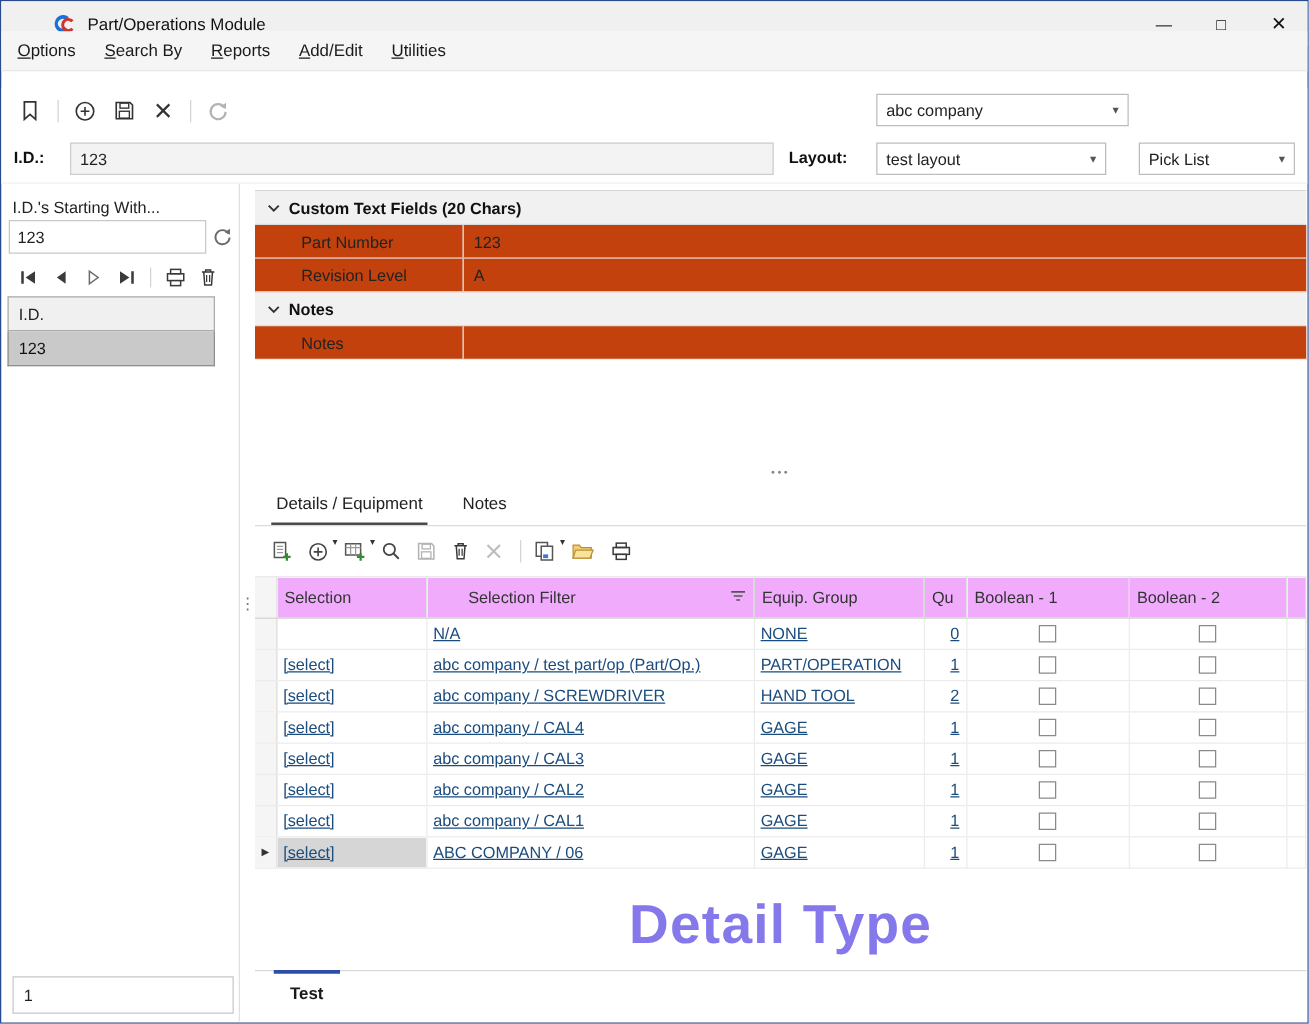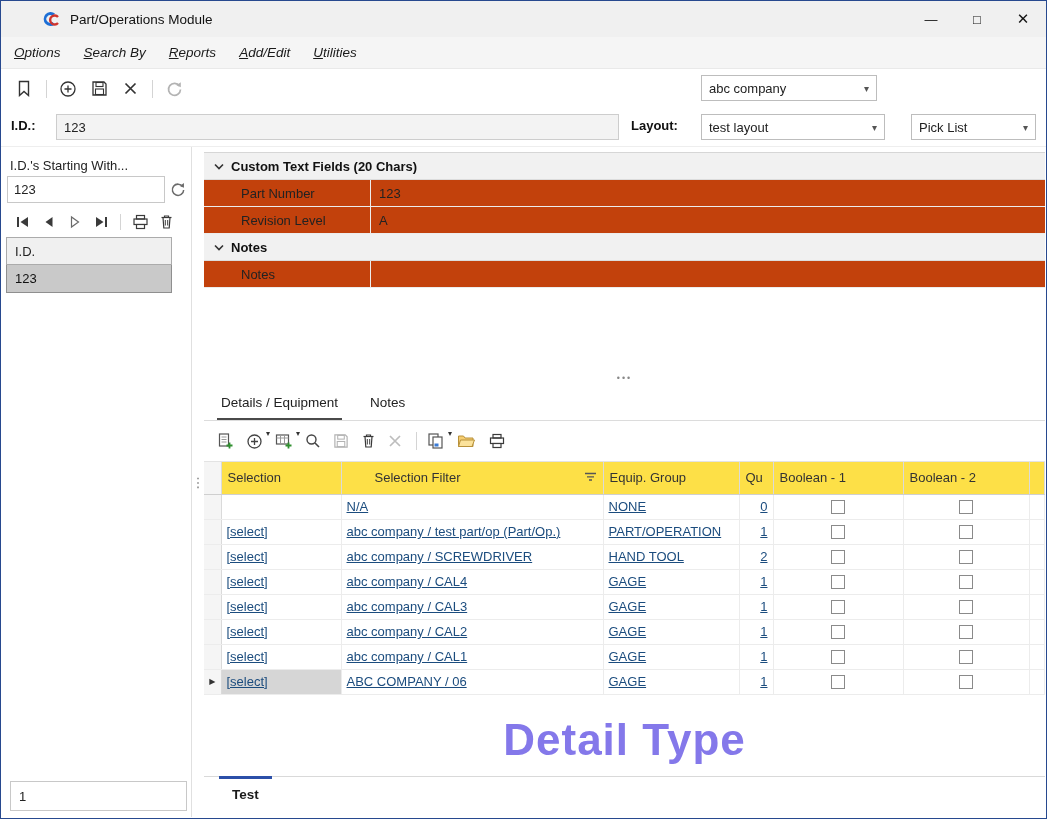--- a/index.html
+++ b/index.html
@@ -13,31 +13,31 @@
 
   
   .titlebar { position:absolute; top:0; left:0; right:0; height:36px; background:#f0f0f0; display:flex; align-items:center;padding-left:30px; }
   .app-icon { margin-left:10px; display:flex; }
   .title-text { margin-left:9px; font-size:13.5px; color:#111; }
   .win-controls { margin-left:auto; display:flex; height:100%; }
   .win-btn { width:46px; height:100%; display:flex; align-items:center; justify-content:center; font-size:13px; color:#111; cursor:default; }
   .win-btn.close { font-size:15px; }
 
   
-  .menubar { position:absolute; top:36px; left:0; right:0; height:32px; background:#f5f5f5; display:flex; align-items:center; padding-left:13px; gap:23px; border-bottom:1px solid #e9e9e9;font-style:italic; }
+  .menubar { position:absolute; top:24px; left:0; right:0; height:32px; background:#f5f5f5; display:flex; align-items:center; padding-left:13px; gap:23px; border-bottom:1px solid #e9e9e9; }
   .menu-item { font-size:13.5px; color:#1a1a1a; }
 
   
   .toolbar { position:absolute; top:69px; left:0; right:0; height:37px; background:#fff; display:flex; align-items:center; padding-left:12px; }
   .tb-icon { width:22px; height:22px; display:flex; align-items:center; justify-content:center; margin-right:9px; }
   .tb-sep { width:1px; height:18px; background:#d4d4d4; margin:0 10px 0 2px; }
 
   .combo { position:absolute; height:26px; background:#fff; border:1px solid #bdbdbd; display:flex; align-items:center; padding:0 7px; font-size:13px; color:#222; }
   .combo .arrow { margin-left:auto; color:#555; font-size:10px; }
-  .combo-company { left:700px; top:5px; width:176px;align-items:center; }
+  .combo-company { left:700px; top:5px; width:202px;align-items:center; }
 
   
   .id-row { position:absolute; top:106px; left:0; right:0; height:40px; background:#fff; border-bottom:1px solid #eee; }
   .bold-label { font-weight:bold; color:#111; }
   .id-label { position:absolute; left:10px; top:11px; }
   .id-input { position:absolute; left:55px; top:7px; width:563px; height:26px; background:#f3f3f3; border:1px solid #cdcdcd; font-family:"Liberation Sans",sans-serif; font-size:13px; color:#222; padding:0 7px; }
   .layout-label { position:absolute; left:630px; top:11px; }
   .combo-layout { left:700px; top:7px; width:184px; }
   .combo-picklist { left:910px; top:7px; width:125px; }
 
@@ -80,21 +80,21 @@
   .detail-tabs { height:36px; border-bottom:1px solid #dcdcdc; display:flex; align-items:flex-end; padding-left:15px; gap:28px; }
   .dtab { position:relative; padding:0 2px 10px; font-size:13.5px; color:#222; }
   .dtab.active::after { content:""; position:absolute; left:-2px; right:-2px; bottom:0; height:2px; background:#4a4a4a; }
 
   .detail-toolbar { height:41px; display:flex; align-items:center; padding-left:13px; border-bottom:1px solid #e3e3e3; }
   .dtb-icon { position:relative; height:24px; display:flex; align-items:center; justify-content:center; margin-right:12px; }
   .mini-caret { font-size:8px; color:#333; position:absolute; right:-7px; top:0; }
   .dtb-sep { width:1px; height:18px; background:#d4d4d4; margin:0 10px 0 2px; }
 
   table.detail-table { width:100%; border-collapse:collapse; table-layout:fixed; font-size:13px; }
-  .detail-table th { height:32px; background:#fde047; border-right:1px solid #dadada; border-bottom:1px solid #cfcfcf; font-weight:normal; text-align:left; color:#333; padding:0 6px; overflow:hidden; white-space:nowrap; }
+  .detail-table th { height:32px; background:#f0abfc; border-right:1px solid #dadada; border-bottom:1px solid #cfcfcf; font-weight:normal; text-align:left; color:#333; padding:0 6px; overflow:hidden; white-space:nowrap; }
   .detail-table td { height:25px; border-right:1px solid #ececec; border-bottom:1px solid #ececec; padding:0 5px; overflow:hidden; white-space:nowrap; background:#fff; }
   .detail-table td.marker { background:#f5f5f5; border-right:1px solid #dadada; text-align:center; padding:0; font-size:8px; color:#333; }
   .detail-table th.marker-h { background:#f5f5f5; }
   .detail-table td.qty { text-align:right; }
   .detail-table td.bool { text-align:center; }
   .detail-table td.sel-cell { background:#d6d6d6; }
   .detail-table a { color:var(--link,#1b4c7e); text-decoration:underline; cursor:pointer; }
   .th-flex { display:flex; align-items:center; }
   .th-flex .th-text { flex:1; overflow:hidden;margin-left:27px; }
   .cb { display:inline-block; width:14px; height:14px; border:1px solid #8a8a8a; background:#fff; vertical-align:middle; }

